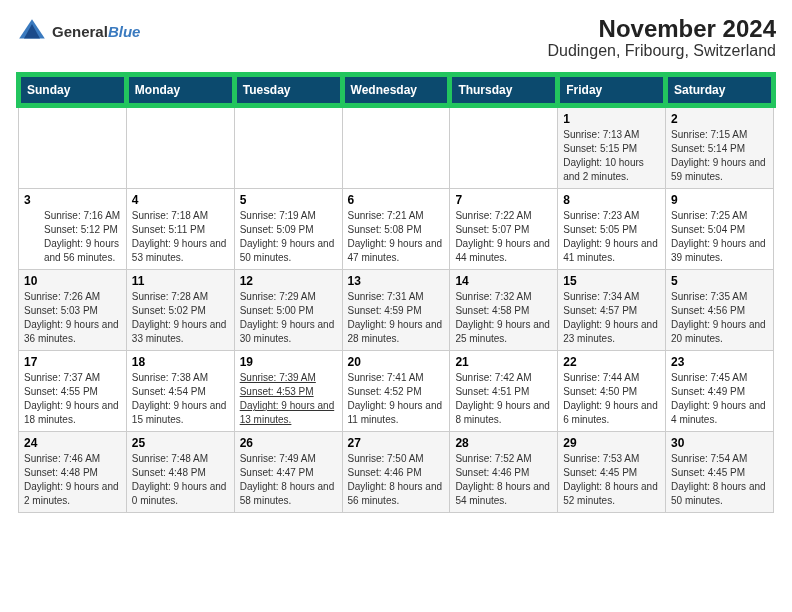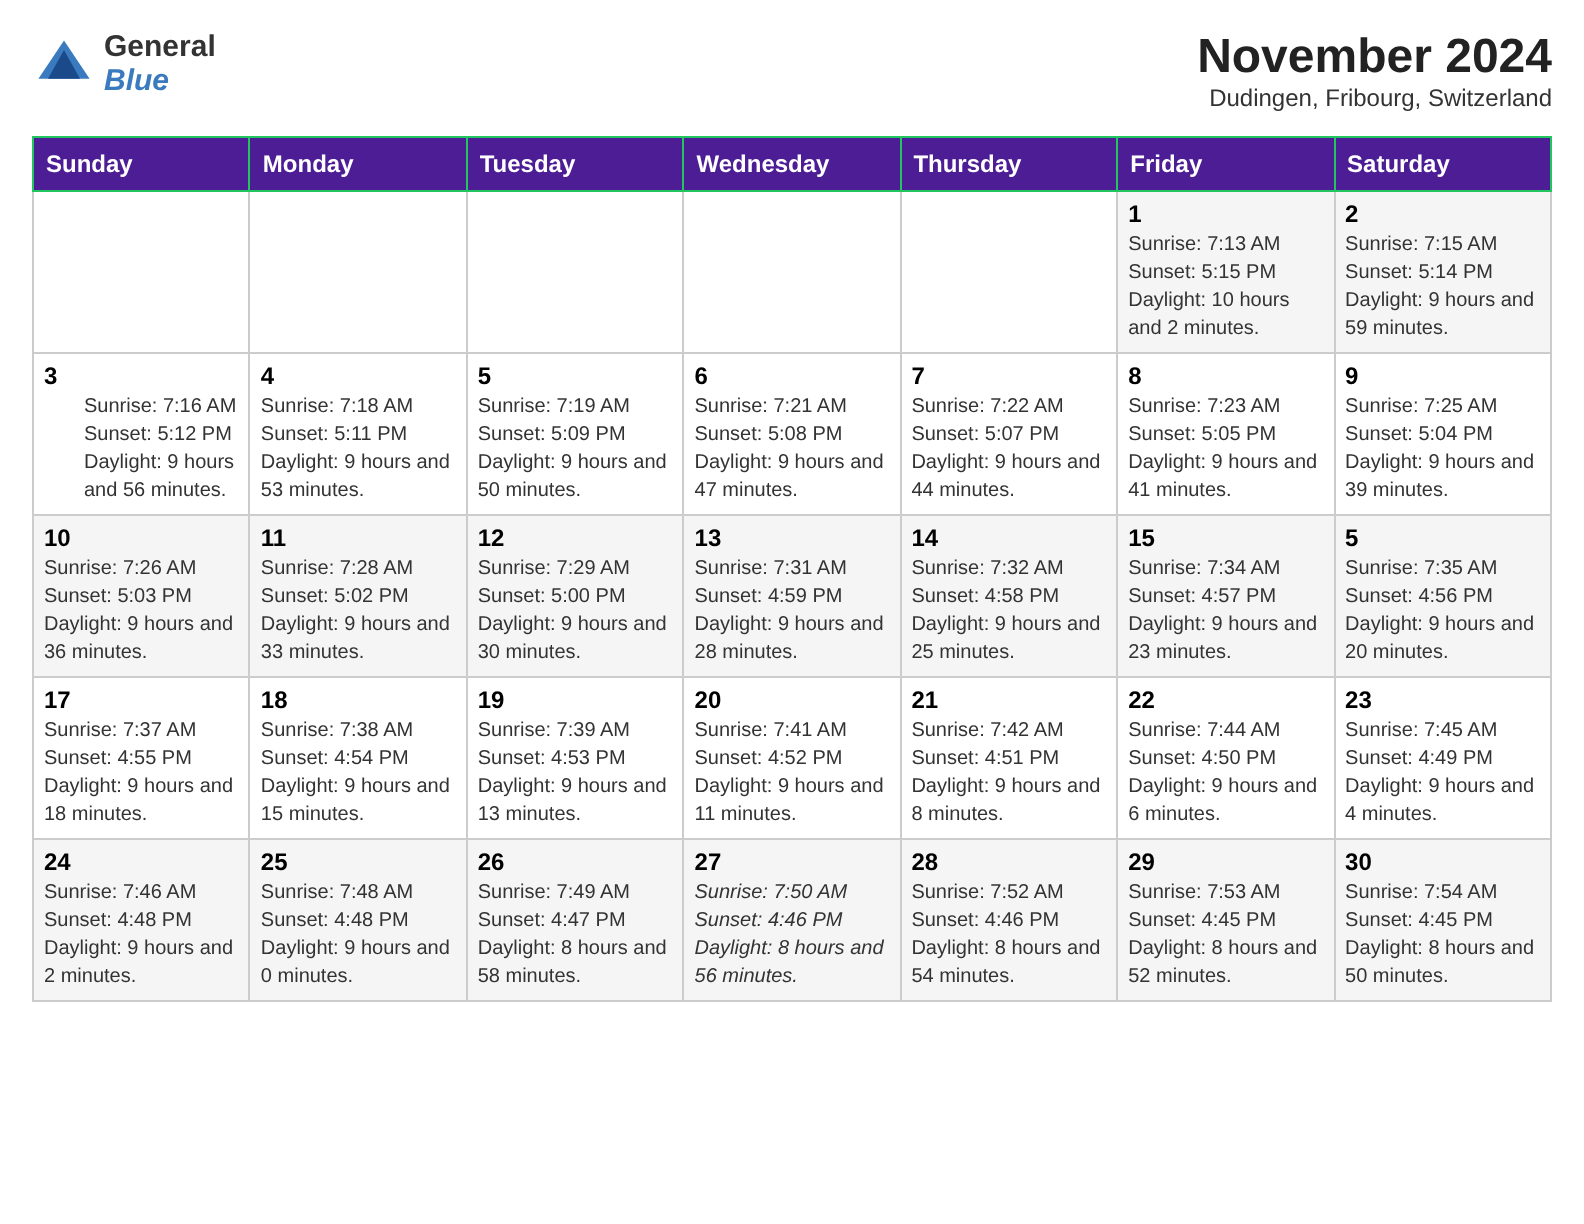--- a/index.html
+++ b/index.html
@@ -16,21 +16,21 @@
       align-items: flex-start;
       margin-bottom: 12px;
     }
     .logo {
       display: flex;
       align-items: center;
       gap: 4px;
     }
     .logo-text {
       display: flex;
-      flex-direction: column;
+      flex-direction: row;
       line-height: 1.1;
     }
     .logo-general {
       font-size: 15px;
       font-weight: bold;
       color: #333;
     }
     .logo-blue {
       font-size: 15px;
       font-weight: bold;
@@ -44,36 +44,36 @@
     .title-section {
       text-align: right;
     }
     .month-title {
       font-size: 24px;
       font-weight: bold;
       color: #222;
       line-height: 1.1;
     }
     .location-title {
-      font-size: 12px;
+      font-size: 16px;
       color: #333;
     }
     table {
       width: 100%;
       border-collapse: collapse;
       font-size: 11px;
     }
     thead tr th {
-      background-color: #4c1d95;
+      background-color: #0c4a6e;
       color: #fff;
       text-align: left;
       padding: 6px 6px;
       font-size: 12px;
       font-weight: bold;
-      border: 1px solid #22c55e;
+      border: 5px solid #22c55e;
     }
     tbody tr td {
       border: 1px solid #ccc;
       vertical-align: top;
       padding: 4px 5px;
       width: 14.28%;
       min-height: 80px;
       height: 80px;
       background: #fff;
     }
@@ -246,21 +246,21 @@
 Daylight: 9 hours and 18 minutes.</div>
         </td>
         <td>
           <span class="day-number">18</span>
           <div class="day-info" style="white-space: pre-line;">Sunrise: 7:38 AM
 Sunset: 4:54 PM
 Daylight: 9 hours and 15 minutes.</div>
         </td>
         <td>
           <span class="day-number">19</span>
-          <div class="day-info" style="white-space: pre-line;">Sunrise: 7:39 AM
+          <div class="day-info" style="white-space: pre-line; text-decoration: underline;">Sunrise: 7:39 AM
 Sunset: 4:53 PM
 Daylight: 9 hours and 13 minutes.</div>
         </td>
         <td>
           <span class="day-number">20</span>
           <div class="day-info" style="white-space: pre-line;">Sunrise: 7:41 AM
 Sunset: 4:52 PM
 Daylight: 9 hours and 11 minutes.</div>
         </td>
         <td>
@@ -296,21 +296,21 @@
 Daylight: 9 hours and 0 minutes.</div>
         </td>
         <td>
           <span class="day-number">26</span>
           <div class="day-info" style="white-space: pre-line;">Sunrise: 7:49 AM
 Sunset: 4:47 PM
 Daylight: 8 hours and 58 minutes.</div>
         </td>
         <td>
           <span class="day-number">27</span>
-          <div class="day-info" style="white-space: pre-line; font-style: italic;">Sunrise: 7:50 AM
+          <div class="day-info" style="white-space: pre-line;">Sunrise: 7:50 AM
 Sunset: 4:46 PM
 Daylight: 8 hours and 56 minutes.</div>
         </td>
         <td>
           <span class="day-number">28</span>
           <div class="day-info" style="white-space: pre-line;">Sunrise: 7:52 AM
 Sunset: 4:46 PM
 Daylight: 8 hours and 54 minutes.</div>
         </td>
         <td>

